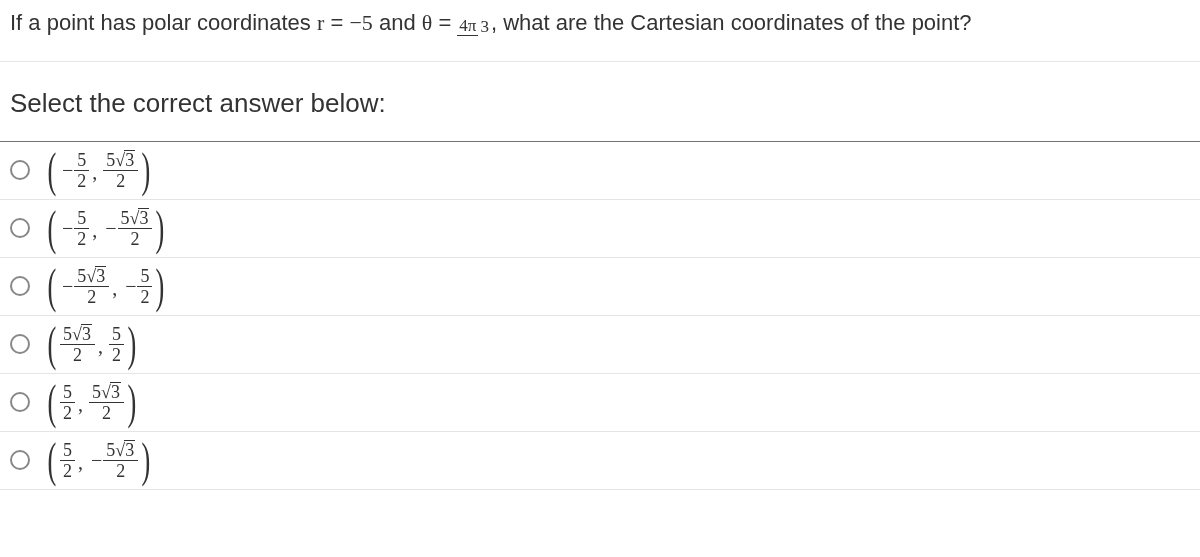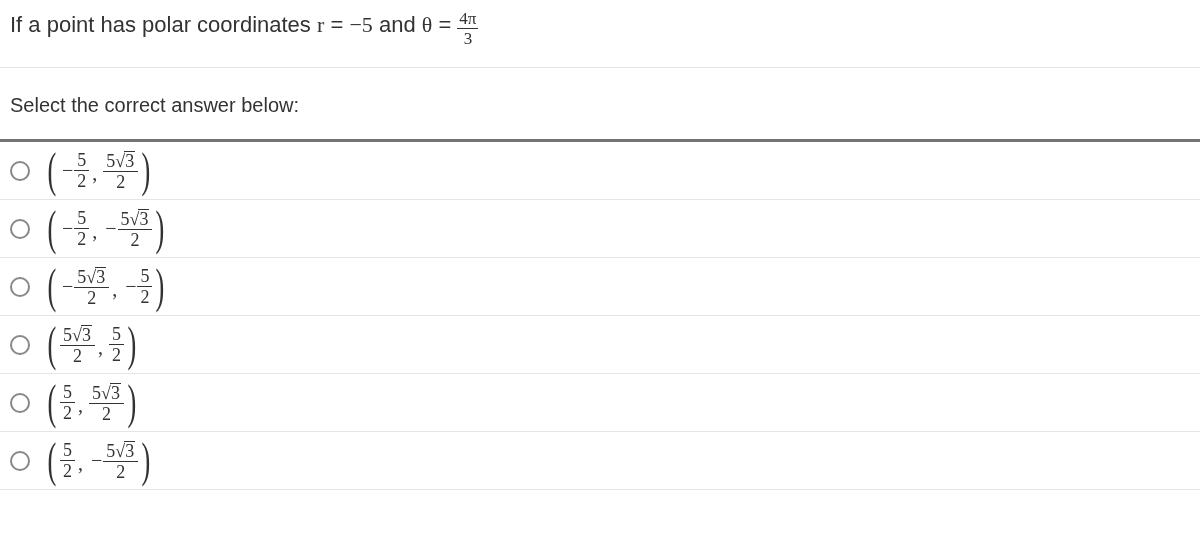--- a/index.html
+++ b/index.html
@@ -16,22 +16,22 @@
   }
   .question {
     padding: 8px 14px 22px 10px;
     border-bottom: 1px solid #e5e5e5;
     font-size: 22px;
     line-height: 1.4;
   }
   .question .math-r { font-family: "Times New Roman", serif; }
   .prompt {
     padding: 26px 10px 22px 10px;
-    border-bottom: 3px solid #737373;
-    font-size: 20px;
+    border-bottom: 1px solid #737373;
+    font-size: 26px;
   }
   .options {
     display: flex;
     flex-direction: column;
   }
   .option {
     display: flex;
     align-items: center;
     padding: 6px 10px;
     border-bottom: 1px solid #e5e5e5;
@@ -96,21 +96,21 @@
   .sqrt .radical {
     font-size: 18px;
   }
   .sqrt .radicand {
     border-top: 1px solid #333;
     padding: 0 1px;
     margin-left: -1px;
   }
   .inline-frac {
     display: inline-flex;
-    flex-direction: column;
+    flex-direction: row;
     align-items: center;
     vertical-align: middle;
     font-size: 17px;
     line-height: 1;
     font-family: "Times New Roman", serif;
     position: relative;
     top: 2px;
   }
   .inline-frac .num {
     padding: 0 2px 1px 2px;
@@ -120,21 +120,21 @@
     padding: 1px 2px 0 2px;
   }
 </style>
 </head>
 <body>
 
 <div class="question">
   <span>If a point has polar coordinates </span><span class="math-r">r</span><span> = </span><span class="math-r">−5</span><span> and </span><span class="math-r">θ</span><span> = </span><span class="inline-frac">
       <span class="num">4π</span>
       <span class="den">3</span>
-    </span>
+    </span><span>, what are the Cartesian coordinates of the point?</span>
 </div>
 
 <div class="prompt">Select the correct answer below:</div>
 
 <div class="options" id="options-container">
     <div class="option">
       <span class="radio"></span>
       <span class="expr">
         <span class="paren">(</span>
         <span class="neg">−</span>

